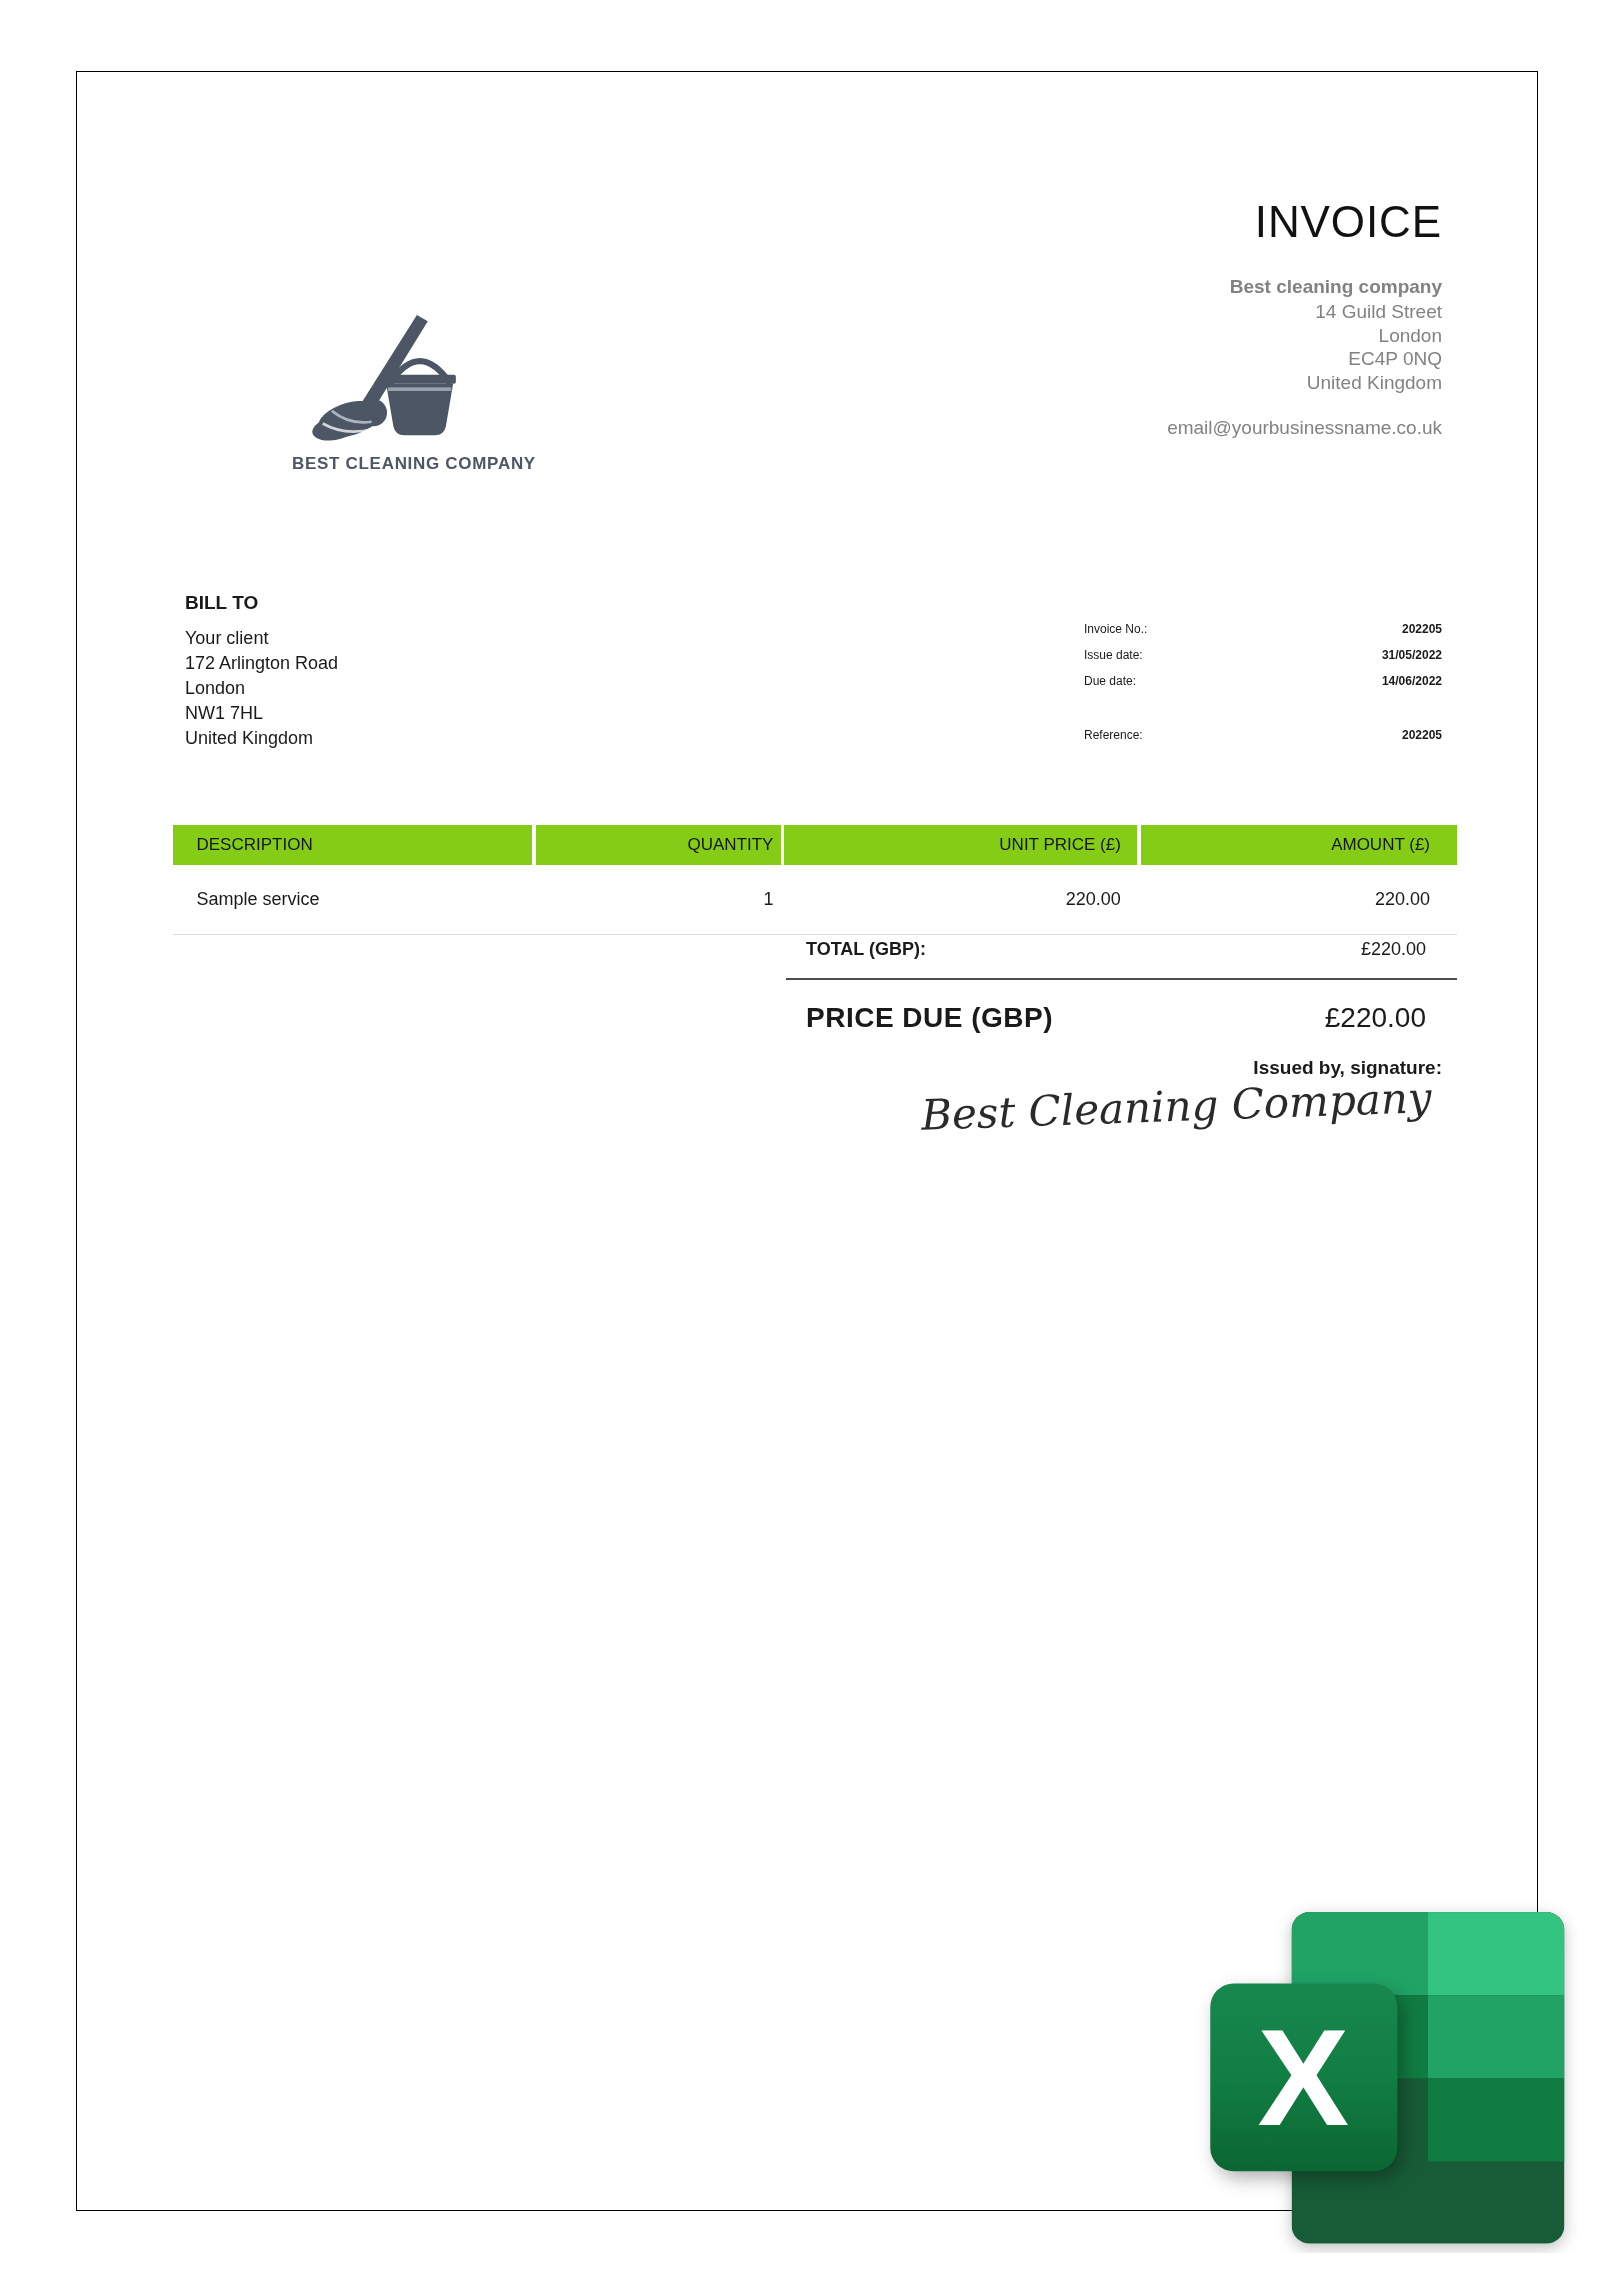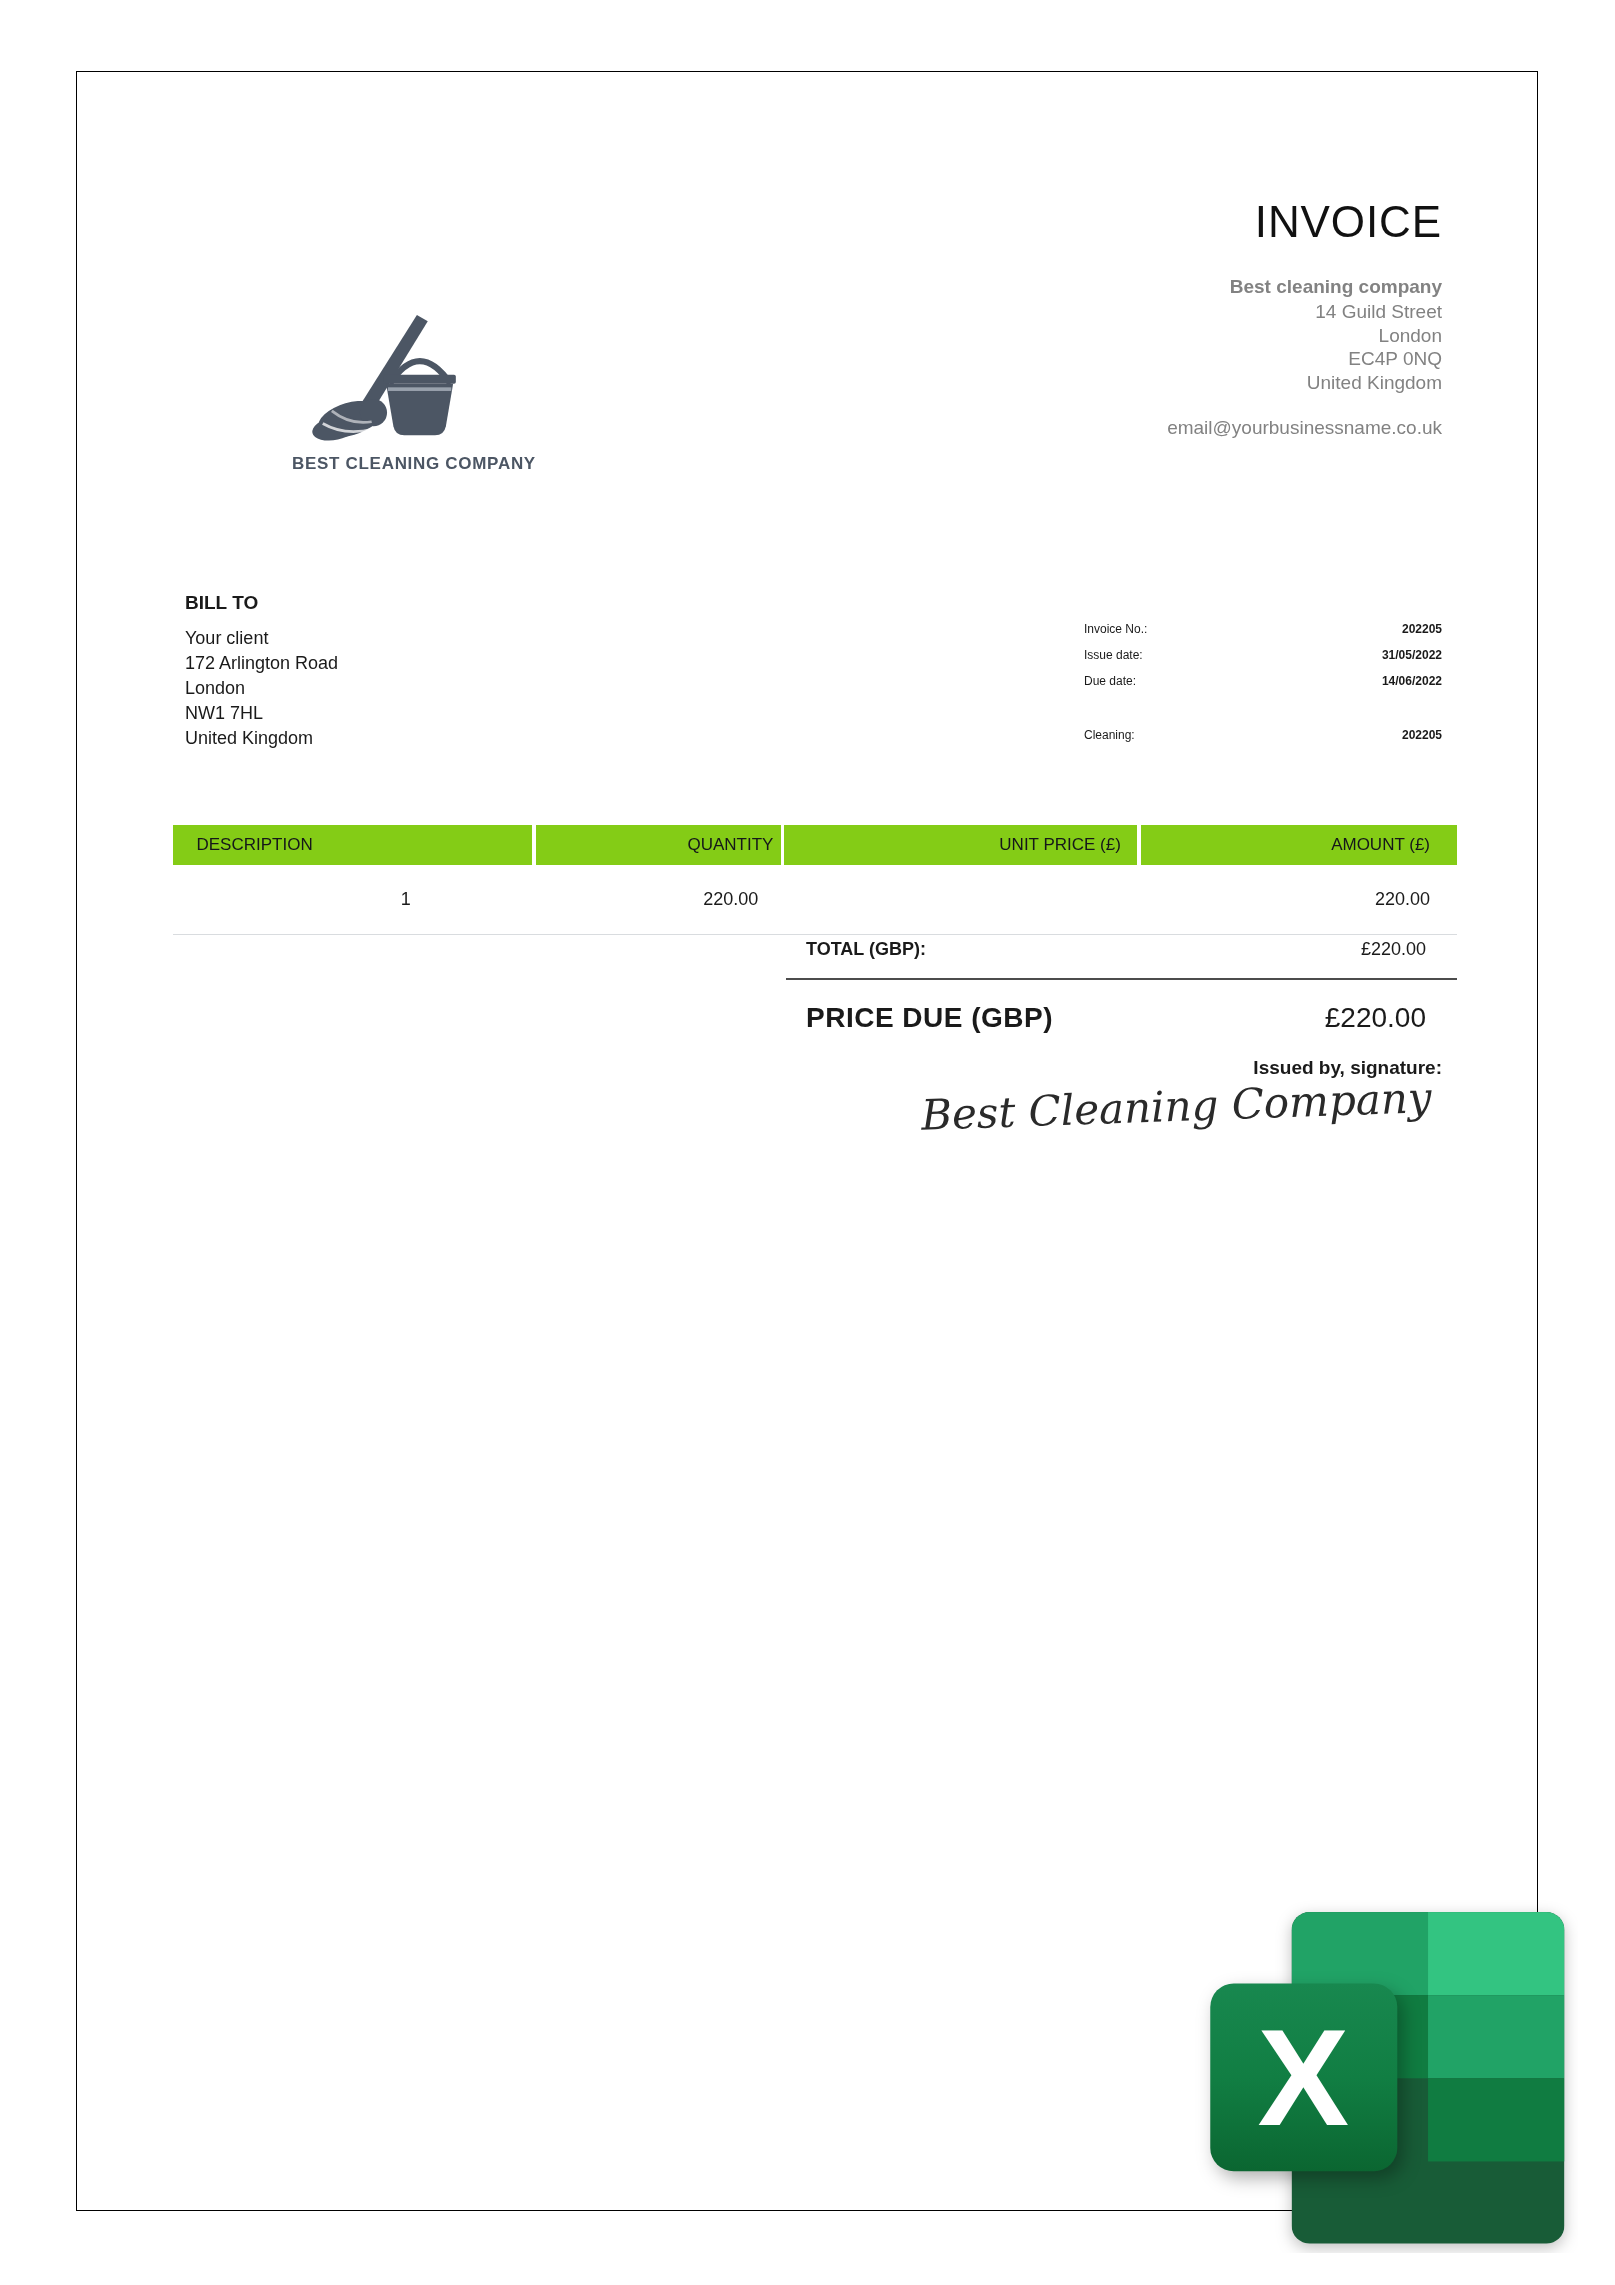--- a/index.html
+++ b/index.html
@@ -144,33 +144,34 @@
     </div>
     <div class="meta-row">
       <span class="meta-label">Issue date:</span>
       <span class="meta-value">31/05/2022</span>
     </div>
     <div class="meta-row">
       <span class="meta-label">Due date:</span>
       <span class="meta-value">14/06/2022</span>
     </div>
     <div class="meta-row reference">
-      <span class="meta-label">Cleaning:</span>
+      <span class="meta-label">Reference:</span>
       <span class="meta-value">202205</span>
     </div>
   </div>
 
   <div class="items-table">
     <div class="thead">
       <div class="th c1">DESCRIPTION</div>
       <div class="th c2">QUANTITY</div>
       <div class="th c3">UNIT PRICE (£)</div>
       <div class="th c4">AMOUNT (£)</div>
     </div>
     <div class="trow">
+      <div class="td c1">Sample service</div>
       <div class="td c2">1</div>
       <div class="td c3">220.00</div>
       <div class="td c4">220.00</div>
     </div>
   </div>
 
   <div class="totals">
     <div class="subtotal-row">
       <span class="subtotal-label">TOTAL (GBP):</span>
       <span class="subtotal-value">£220.00</span>

